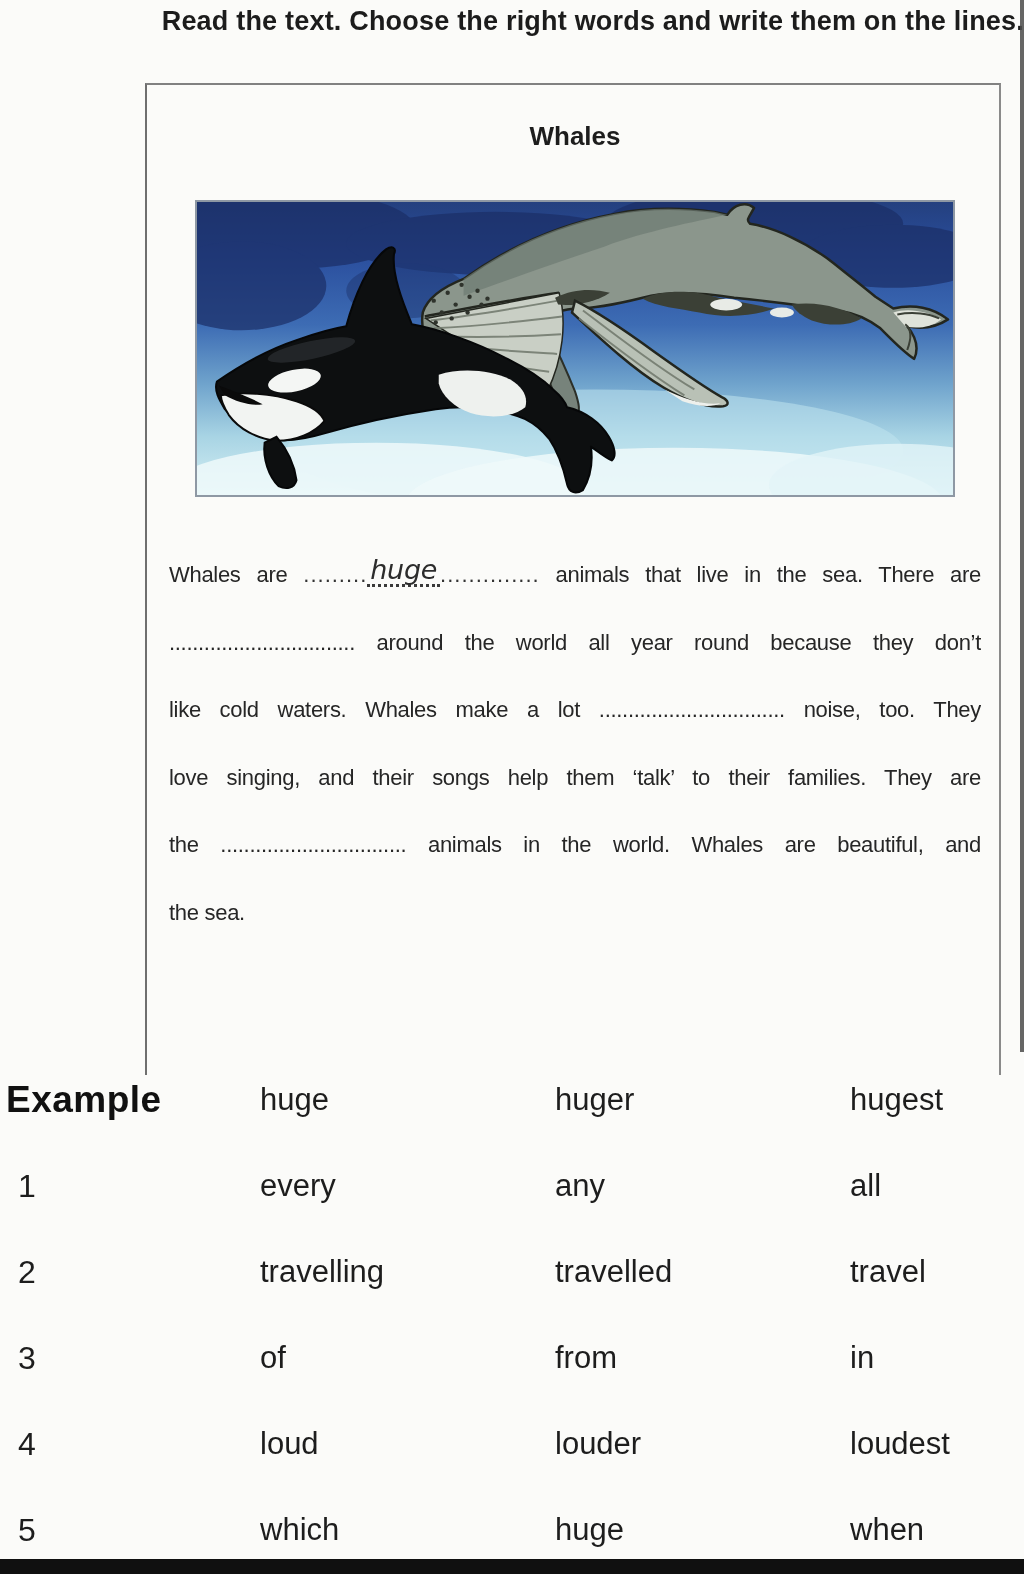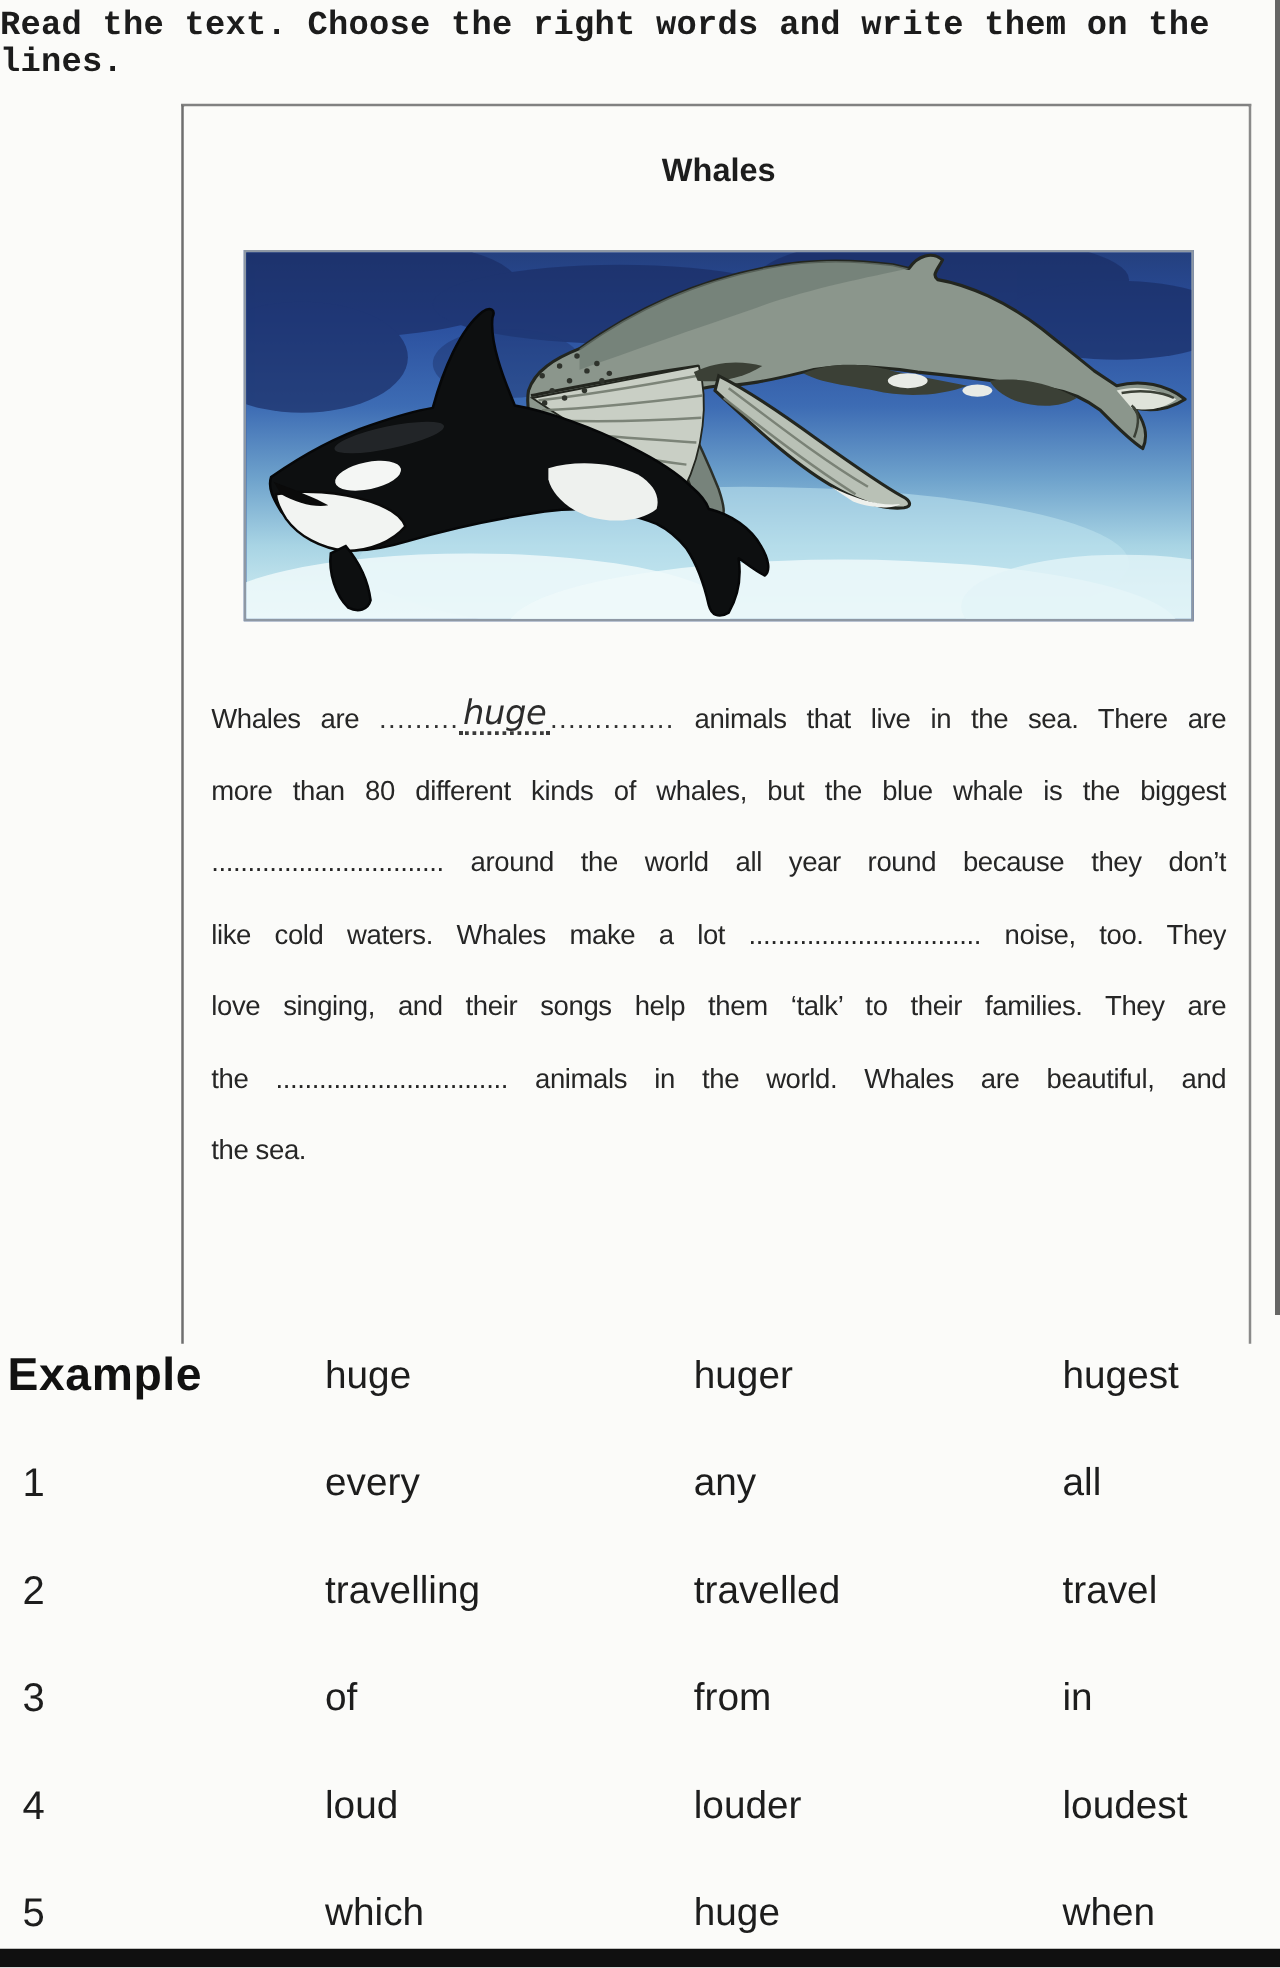--- a/index.html
+++ b/index.html
@@ -9,24 +9,23 @@
     width:1024px;height:1574px;
     margin:0 auto;
     background:#fbfbf9;
     font-family:"Liberation Sans",sans-serif;
     color:#222;
     overflow:hidden;
   }
   
   .instruction{
     position:absolute;top:6px;left:0;width:100%;
-    text-align:left;
+    text-align:right;
     font-size:27px;font-weight:700;color:#1c1c1c;
     letter-spacing:.2px;
-    font-family:Liberation Mono, monospace;
   }
   
   .frame{
     position:absolute;left:145px;top:83px;
     width:852px;height:990px;
     border-top:2px solid #818181;
     border-left:2px solid #6f6f6f;
     border-right:2px solid #8a8a8a;
     border-bottom:none;
     box-sizing:content-box;
@@ -45,21 +44,21 @@
     background:#2a4fa0;
   }
   .artframe svg{display:block;width:100%;height:100%;}
   
   .plines{margin-top:49px;}
   .tline{
     position:relative;
     height:57.5px;line-height:57.5px;
     font-size:22px;letter-spacing:-.3px;color:#262626;
     text-align:justify;text-align-last:justify;
-    overflow:hidden;white-space:normal;
+    overflow:hidden;white-space:normal;margin-top:10px;
   }
   .tline.nojust{text-align:left;text-align-last:left;}
   .gut{
     position:absolute;right:calc(100% + 40px);top:0;
     width:120px;text-align:right;
     font-size:24px;color:#222;
     line-height:57.5px;letter-spacing:0;
   }
   .dots{letter-spacing:1px;color:#333;}
   .answer{
@@ -217,24 +216,20 @@
       <div class="plines">
 
         <div class="tline">
           
           <span>Whales are</span>
           <span class="dots">.........</span><span class="answer">huge</span><span class="dots">..............</span>
           <span>animals that live in the sea. There are</span>
         </div>
 
         <div class="tline">
-          <span class="gut"></span>
-          <span>more than 80 different kinds of whales, but the blue whale is the biggest</span>
-        </div>
-        <div class="tline">
           
           <span>................................ around the world all year round because they don’t</span>
         </div>
         <div class="tline">
           
           <span>like cold waters. Whales make a lot ................................ noise, too. They</span>
         </div>
         <div class="tline">
           <span class="gut"></span>
           <span>love singing, and their songs help them ‘talk’ to their families. They are</span>

